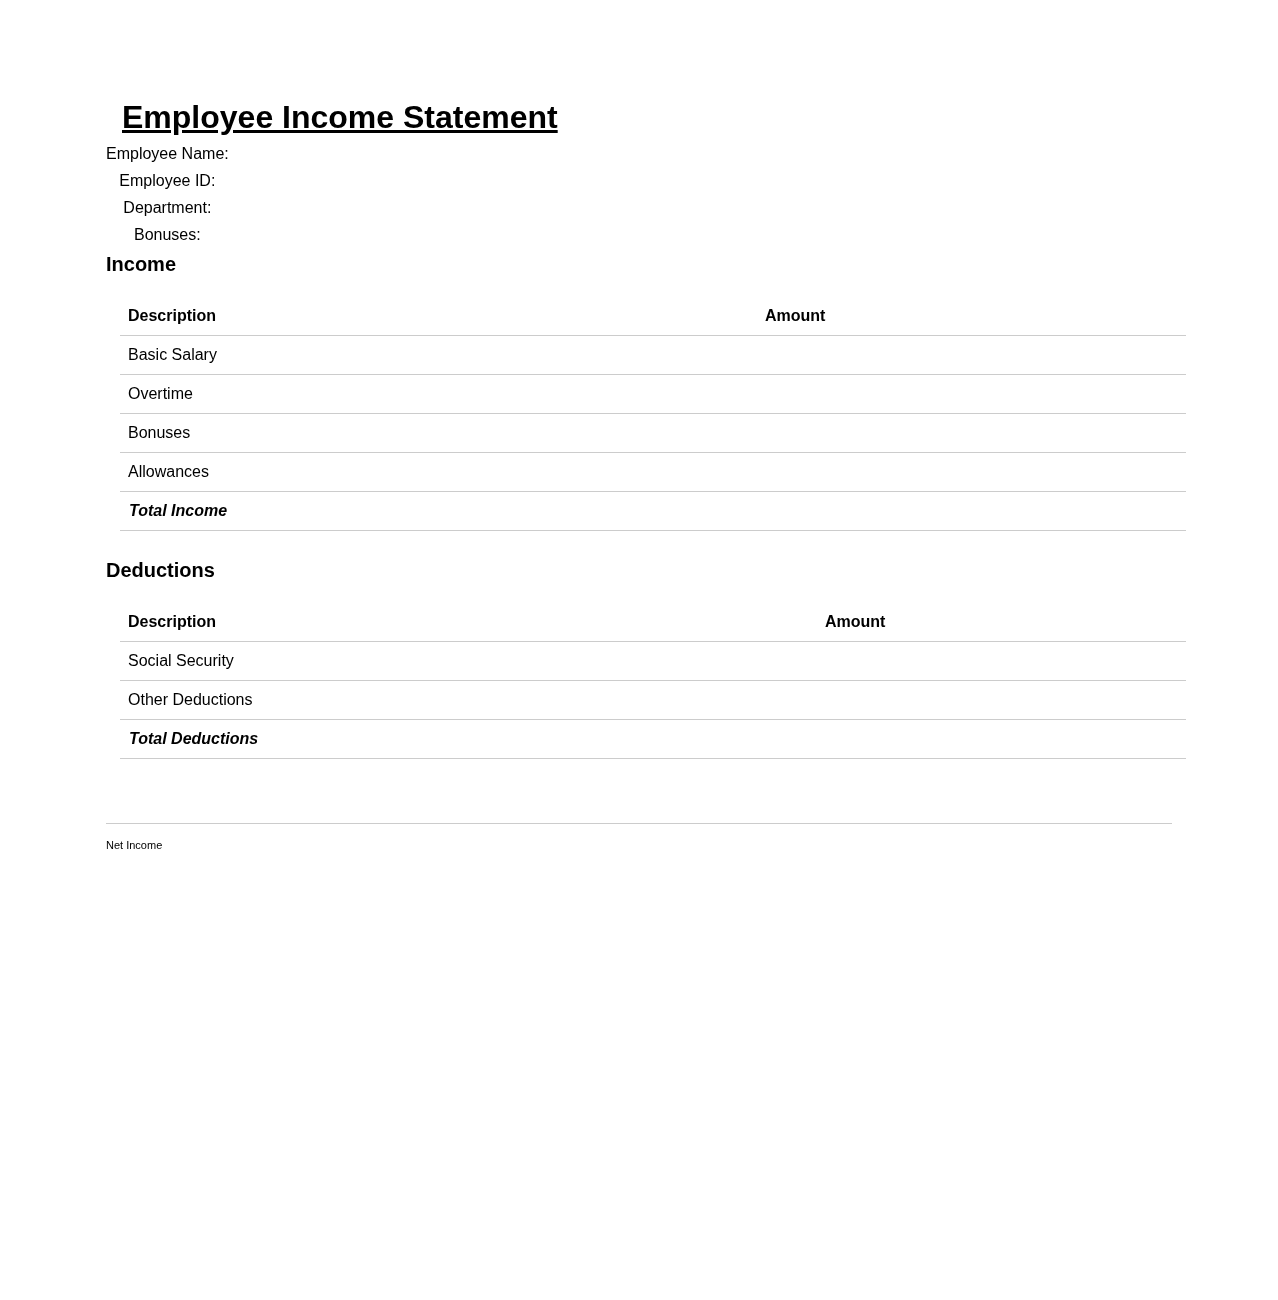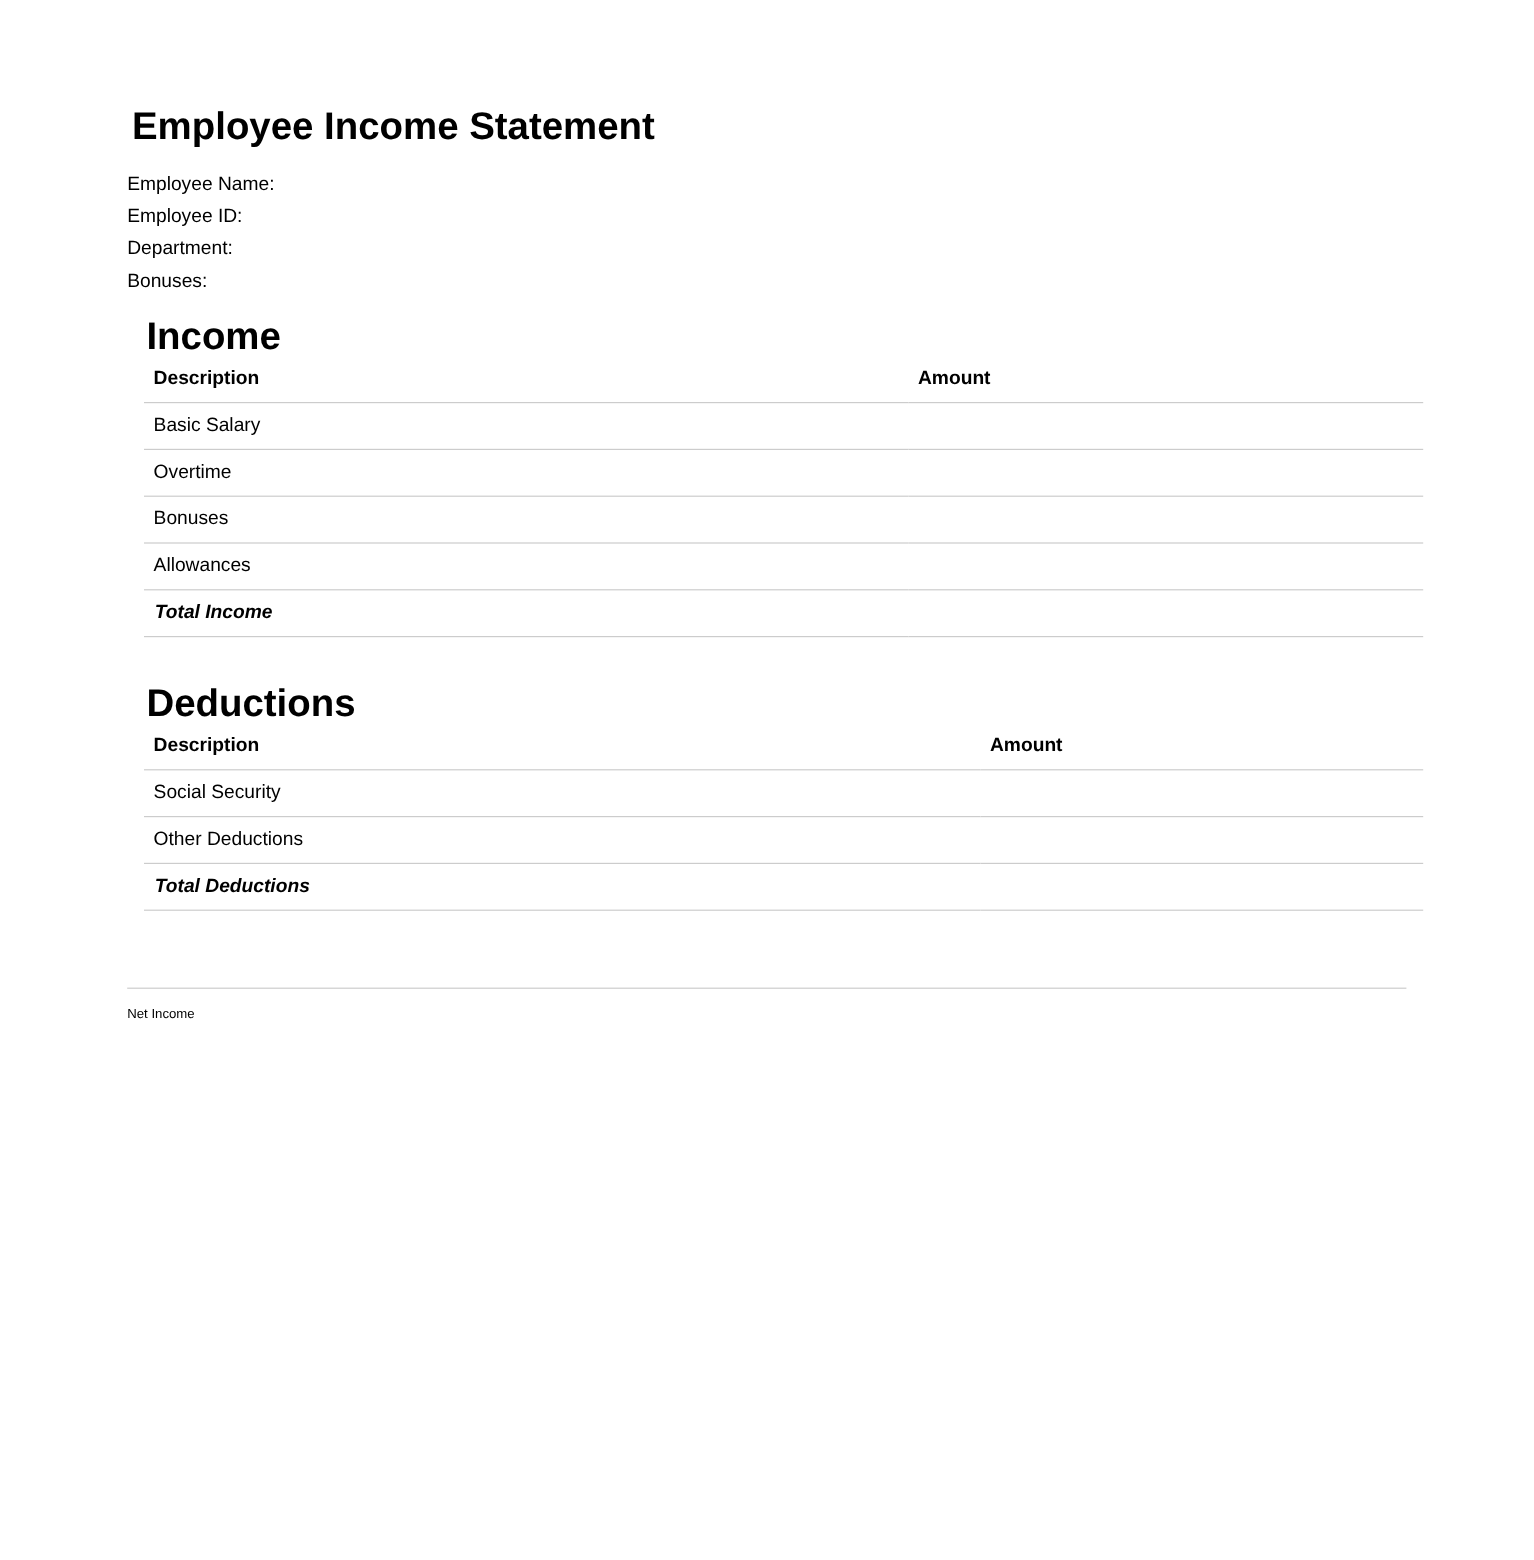--- a/index.html
+++ b/index.html
@@ -12,39 +12,40 @@
     }
     .page {
       position: absolute;
       left: 106px;
       top: 0;
       width: 1066px;
     }
     h1 {
       font-size: 32px;
       font-weight: bold;
-      margin: 4px;
+      margin: 16px;
       position: absolute;
       top: 83px;
       left: 0;
       line-height: 37px;
       white-space: nowrap;
+      text-decoration: underline;
     }
     .info {
       position: absolute;
       top: 140px;
       left: 0;
       font-size: 16px;
       line-height: 27px;
     }
-    .info div { height: 27px; white-space: nowrap; }
+    .info div { height: 27px; white-space: nowrap; text-align: center; }
     h2 {
-      font-size: 32px;
+      font-size: 20px;
       font-weight: bold;
-      margin: 16px;
+      margin: 0;
       position: absolute;
       left: 0;
       line-height: 28px;
       white-space: nowrap;
       text-align: right;
     }
     table {
       position: absolute;
       left: 14px;
       width: 1066px;

